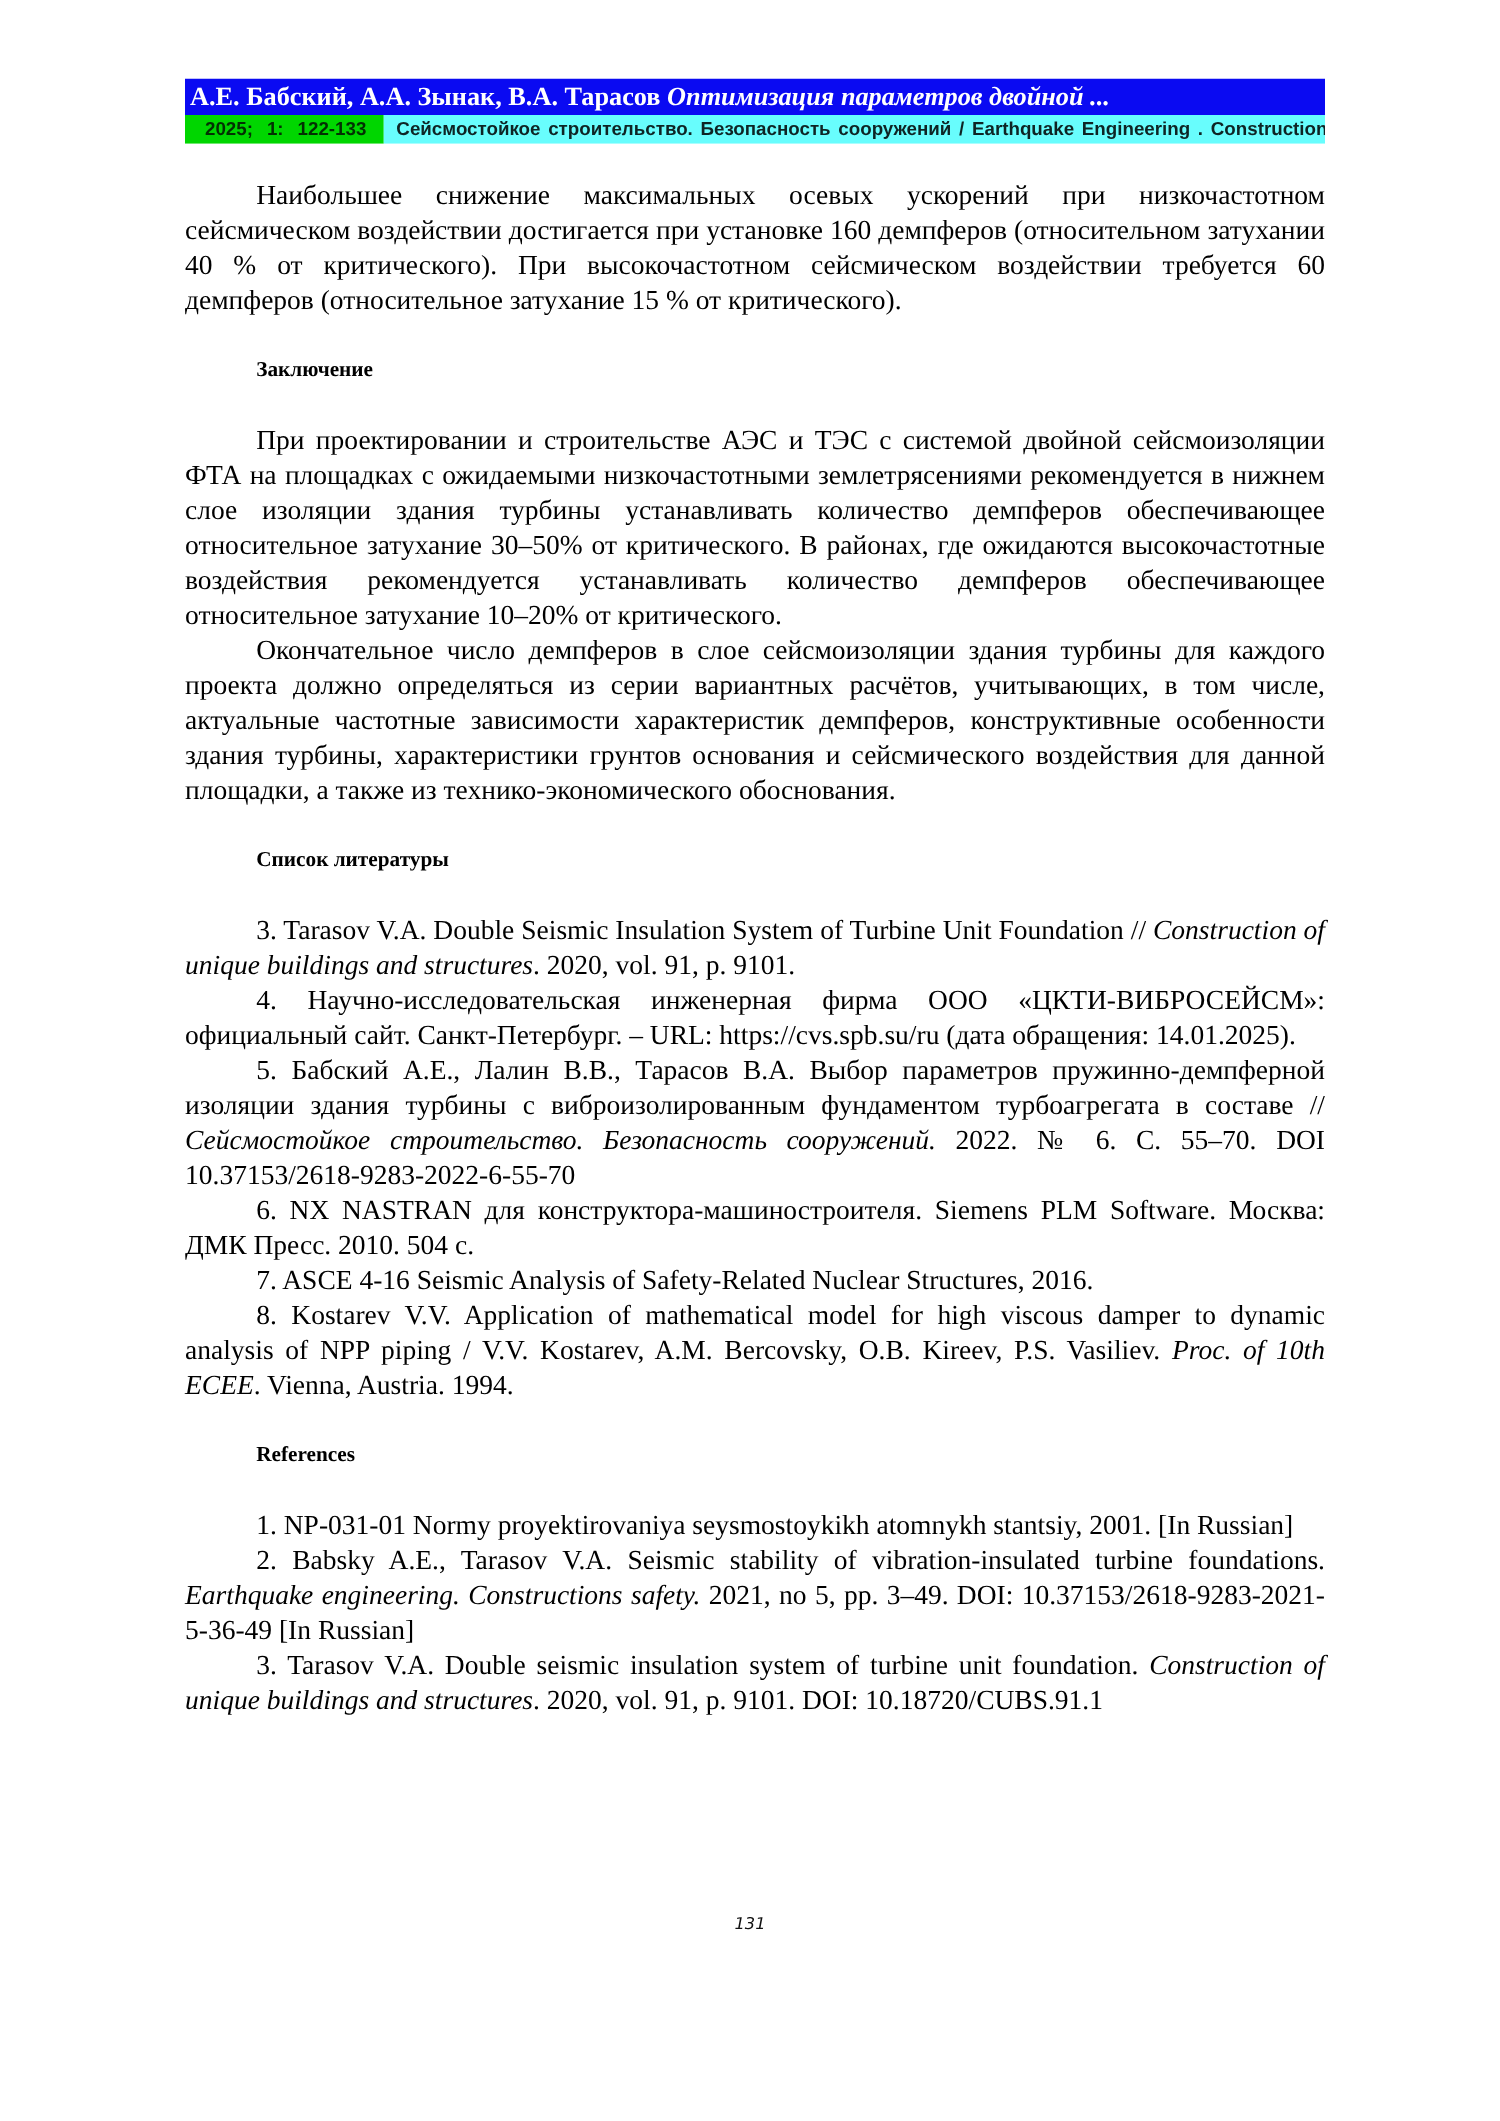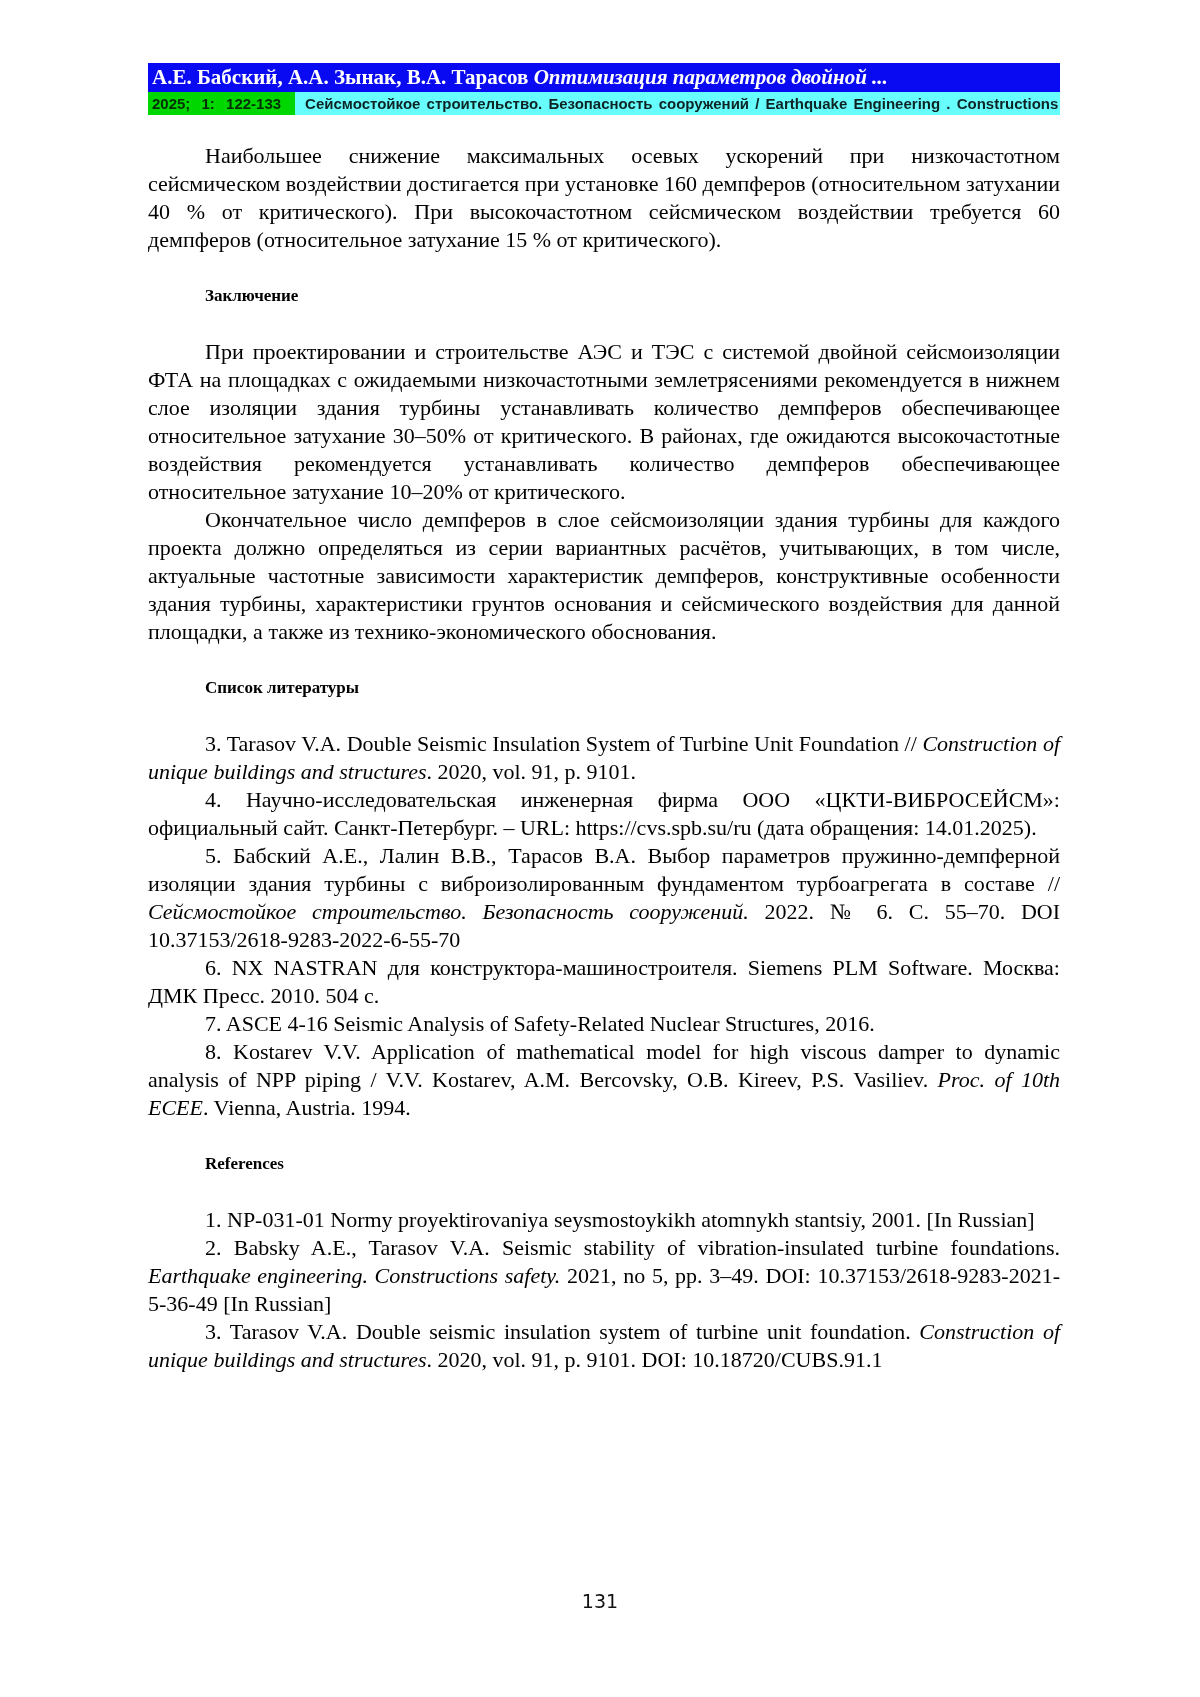--- a/index.html
+++ b/index.html
@@ -31,21 +31,21 @@
     font-family:"Liberation Sans", sans-serif;
     font-size:15px;
     line-height:23px;
     font-weight:bold;
     white-space:nowrap;
     overflow:hidden;
   }
   .rh-issue {
     background:#00d600;
     color:#033003;
-    padding:0 14px 0 4px;
+    padding:0 14px 0 16px;
     word-spacing:7px;
   }
   .rh-journal {
     background:#68fdfd;
     color:#0e2424;
     flex:1;
     padding:0 6px 0 10px;
     word-spacing:2px;
   }
 
@@ -63,25 +63,26 @@
     line-height:28px;
     font-weight:bold;
     text-indent:57px;
     margin:28px 0;
   }
   .it { font-style:italic; }
 
   .page-number {
     position:absolute;
     left:0; right:0;
-    top:1590px;
+    top:1532px;
     text-align:center;
     font-family:"DejaVu Sans", sans-serif;
-    font-size:19px;
+    font-size:13px;
     color:#111;
+    font-style:italic;
   }
 </style>
 </head>
 <body>
 
 <div class="page">
   <div class="inner">
 
     <div class="running-header">
       <div class="rh-line1">

